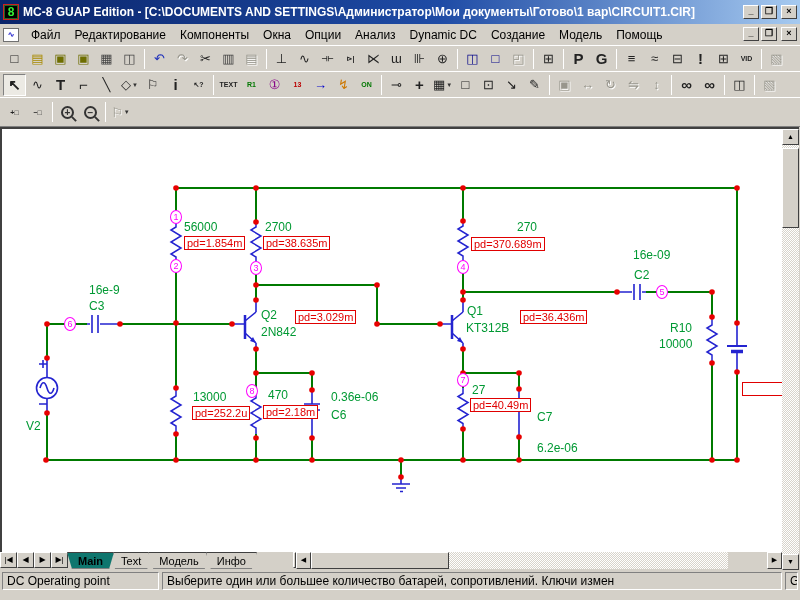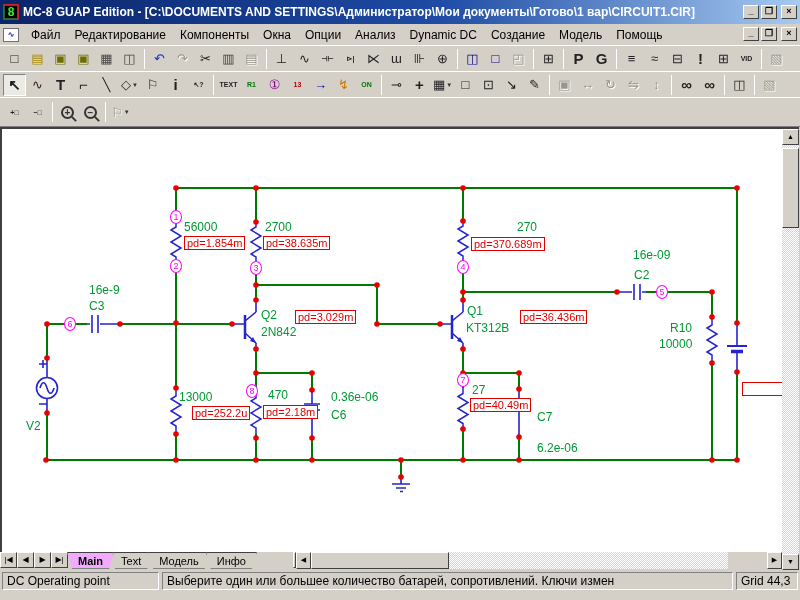--- a/index.html
+++ b/index.html
@@ -84,32 +84,32 @@
   .hrow { position:absolute; top:552px; left:0; width:782px; height:18px;
     background:#D4D0C8; display:flex; align-items:flex-start; }
   .navbtn { width:17px; height:16px; flex:none; background:#D4D0C8;
     border:1px solid; border-color:#FFFFFF #404040 #404040 #FFFFFF;
     font:8px/14px "Liberation Sans",sans-serif; text-align:center; padding:0; }
   .tabs { display:flex; height:17px; margin-left:3px; }
   .tab { height:17px; padding:2px 10px 0 10px; font-size:11px; color:#000;
     background:#D4D0C8; border:1px solid #808080; border-top:1px solid #404040;
     clip-path:polygon(0 0,100% 0,calc(100% - 5px) 100%,5px 100%);
     margin-left:-4px; white-space:nowrap; }
-  .tab.active { background:#f0abfc; font-weight:bold; z-index:2; }
+  .tab.active { background:#0f766e; font-weight:bold; z-index:2; }
   .hsplit { width:3px; height:16px; background:#D4D0C8; border:1px solid;
     border-color:#FFFFFF #404040 #404040 #FFFFFF; margin-left:36px; flex:none;}
   .hscroll { position:relative; flex:1; height:17px; }
   
   .statusbar { position:absolute; top:570px; left:0; width:800px; height:22px;
     background:#D4D0C8; display:flex; gap:3px; padding:2px 2px; }
   .spanel { border:1px solid; border-color:#808080 #FFFFFF #FFFFFF #808080;
     font-size:12px; line-height:16px; padding:0 4px; white-space:nowrap;
     overflow:hidden; color:#000; }
   .sp-left { width:157px; flex:none; }
-  .sp-mid { width:571px; flex:none; }
+  .sp-mid { width:620px; flex:none; }
   .sp-right { flex:1; }
 </style>
 </head>
 <body>
 
 <div class="titlebar">
   <div class="app-icon">8</div>
   <div class="title-text">MC-8 GUAP Edition - [C:\DOCUMENTS AND SETTINGS\Администратор\Мои документы\Готово\1 вар\CIRCUIT1.CIR]</div>
   <div class="winbtns">
     <div class="wbtn">_</div>
@@ -468,21 +468,21 @@
       <div class="gval" style="left: 633px; top: 122px;">16e-09</div>
       <div class="gval" style="left: 634px; top: 142px;">C2</div>
       <div class="gval" style="left: 670px; top: 195px;">R10</div>
       <div class="gval" style="left: 659px; top: 211px;">10000</div>
       <div class="pdbox" style="left: 742px; top: 255px; padding-left: 43px;">pg=492</div>
       <div class="gval" style="left: 89px; top: 157px;">16e-9</div>
       <div class="gval" style="left: 89px; top: 173px;">C3</div>
       <div class="gval" style="left: 261px; top: 182px;">Q2</div>
       <div class="gval" style="left: 261px; top: 199px;">2N842</div>
       <div class="pdbox" style="left: 295px; top: 183px;">pd=3.029m</div>
-      <div class="gval" style="left: 179px; top: 264px;">13000</div>
+      <div class="gval" style="left: 193px; top: 264px;">13000</div>
       <div class="pdbox" style="left: 192px; top: 279px;">pd=252.2u</div>
       <div class="gval" style="left: 268px; top: 262px;">470</div>
       <div class="pdbox" style="left: 263px; top: 278px;">pd=2.18m</div>
       <div class="gval" style="left: 331px; top: 264px;">0.36e-06</div>
       <div class="gval" style="left: 331px; top: 282px;">C6</div>
       <div class="gval" style="left: 467px; top: 178px;">Q1</div>
       <div class="gval" style="left: 466px; top: 195px;">KT312B</div>
       <div class="pdbox" style="left: 512px; top: 183px; margin-left: 8px;">pd=36.436m</div>
       <div class="gval" style="left: 472px; top: 257px;">27</div>
       <div class="pdbox" style="left: 470px; top: 271px;">pd=40.49m</div>

